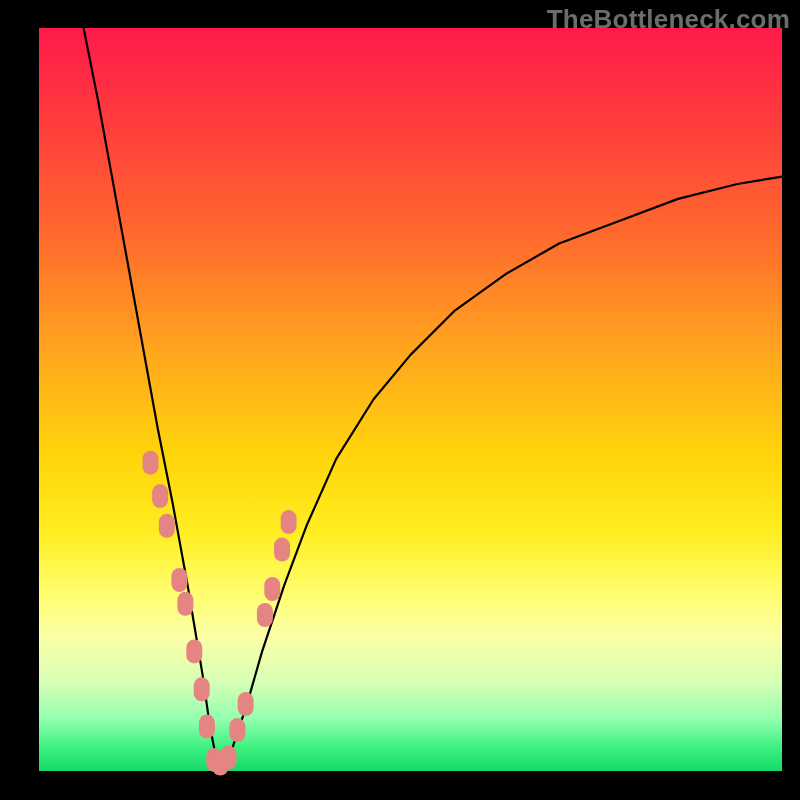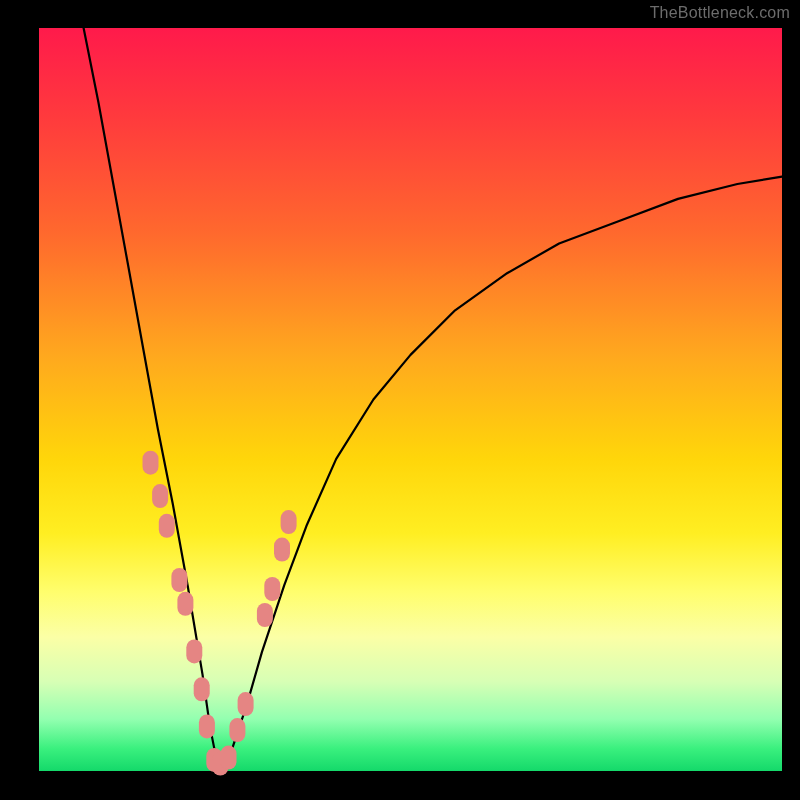--- a/index.html
+++ b/index.html
@@ -15,22 +15,22 @@
     position: relative;
     width: 800px;
     height: 800px;
     background: #000;
   }
   .watermark {
     position: absolute;
     top: 4px;
     right: 10px;
     color: #6c6c6c;
-    font-size: 16px;
-    font-weight: 400;
+    font-size: 26px;
+    font-weight: 700;
     letter-spacing: 0.2px;
     z-index: 50;
   }
   .plot-outer {
     position: absolute;
     left: 39px;
     top: 28px;
     width: 743px;
     height: 743px;
     background: #000;

